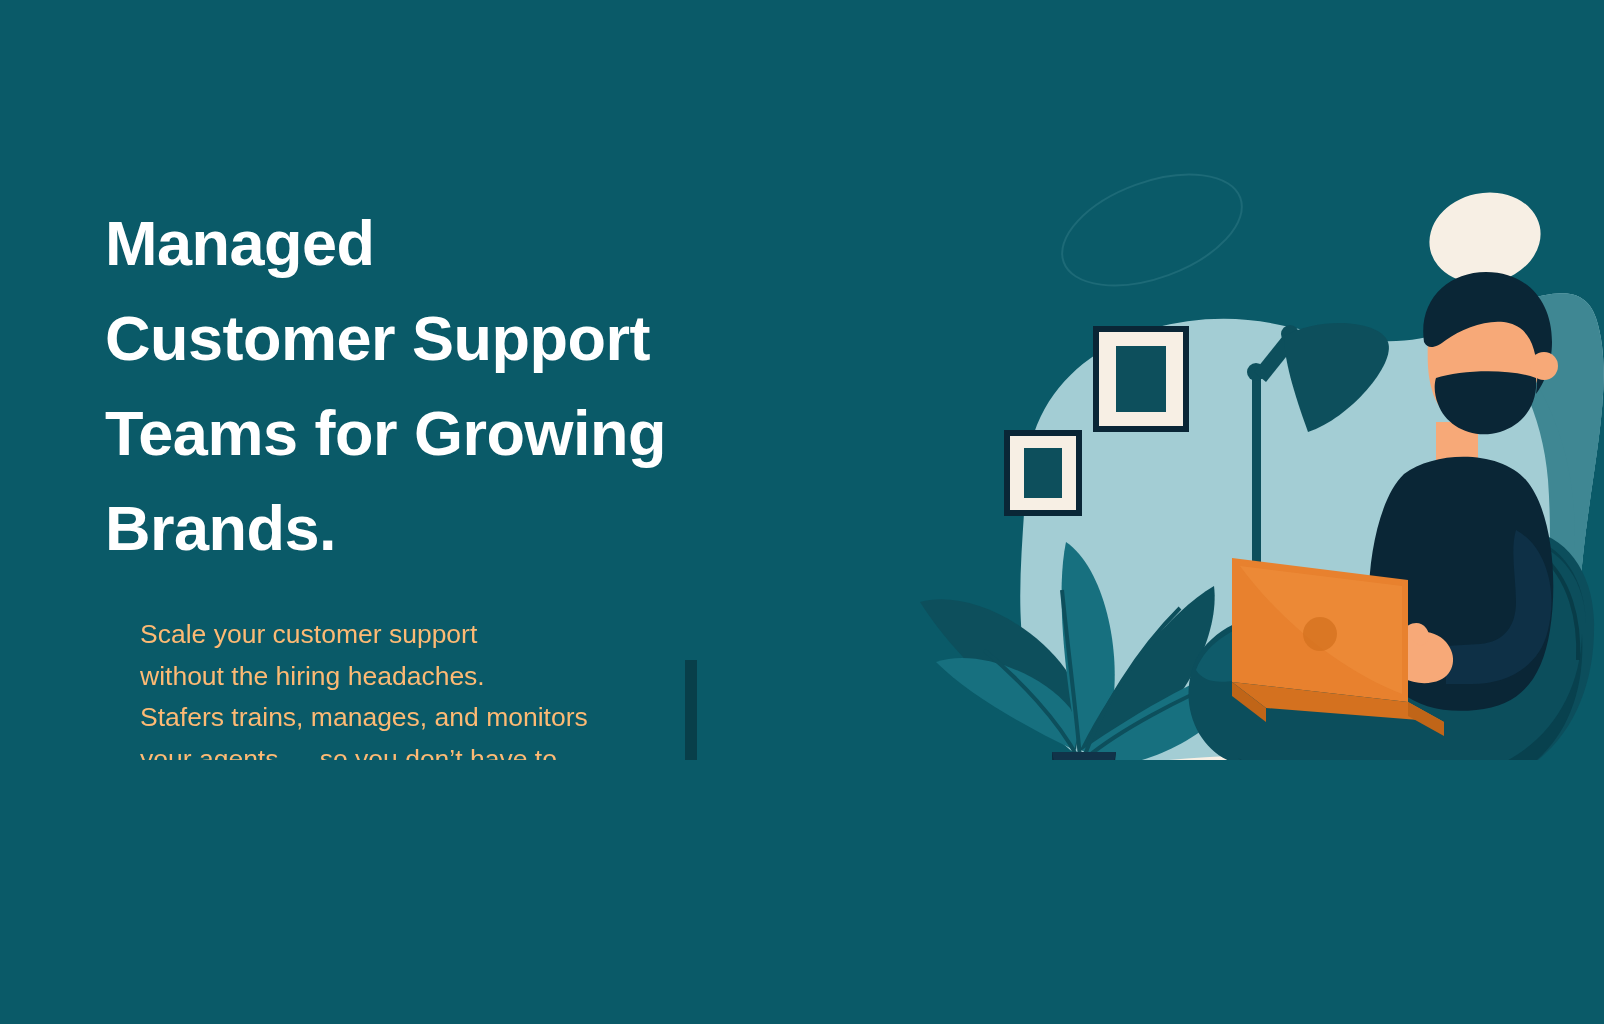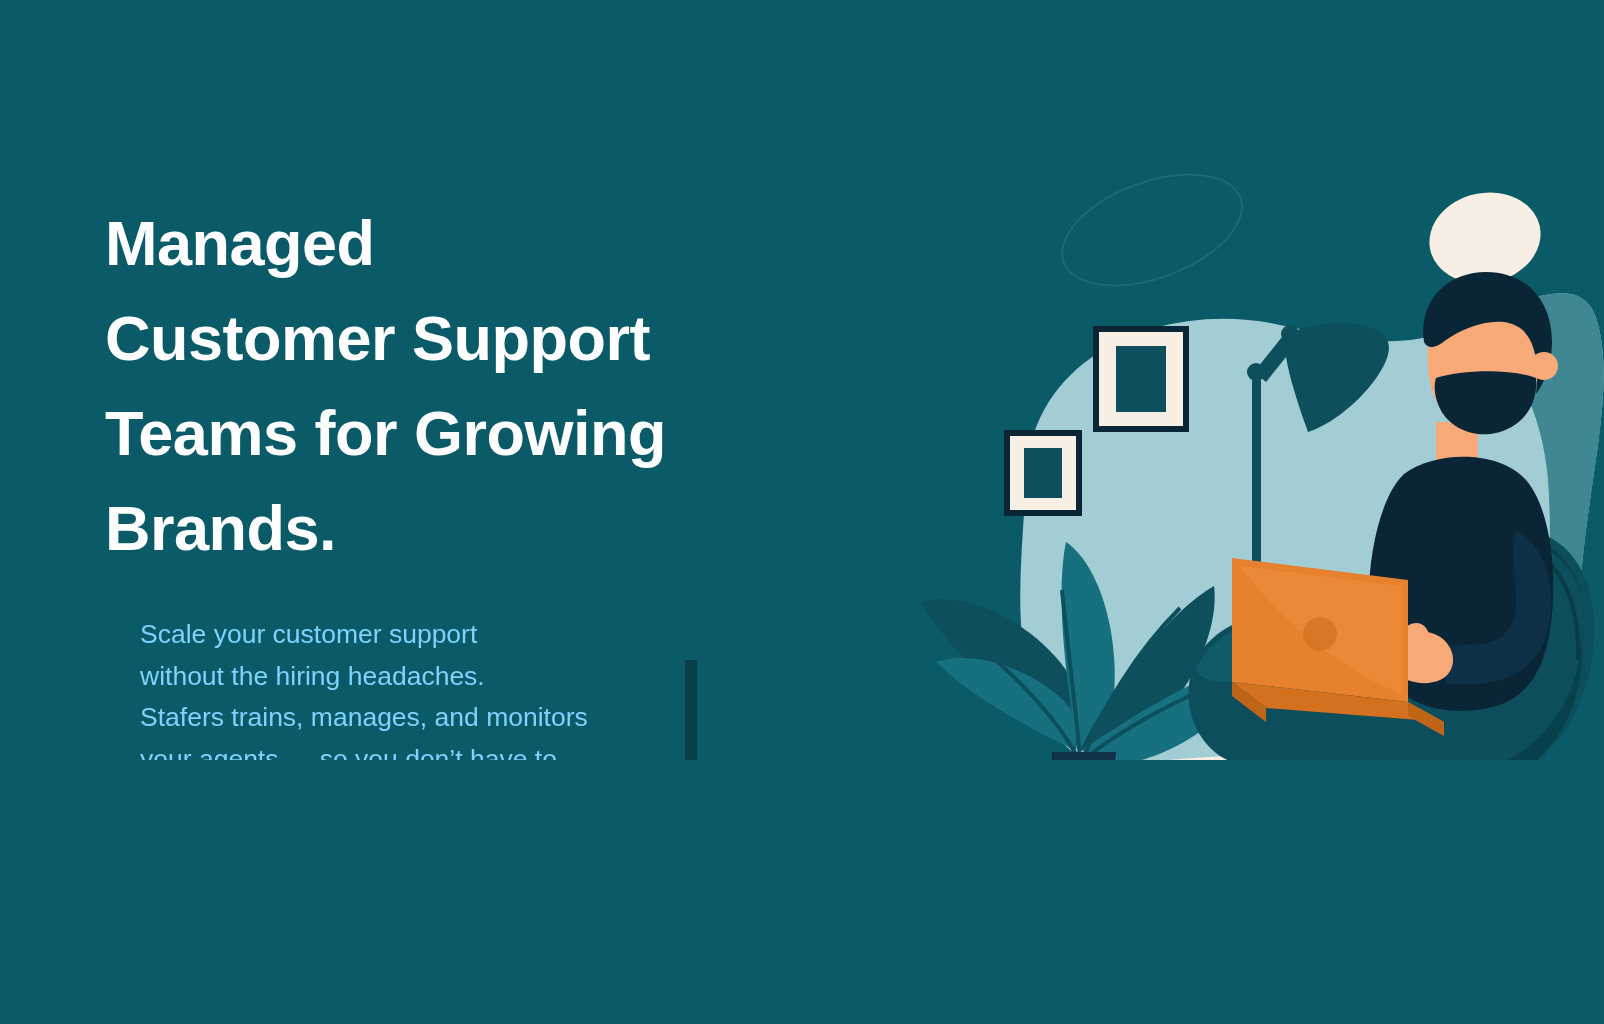--- a/index.html
+++ b/index.html
@@ -94,21 +94,21 @@
   <div id="copy-column">
     <h1 id="headline" style="color: rgb(255, 255, 255);">Managed
 Customer Support
 Teams for Growing
 Brands.</h1>
   </div>
 
   <div id="subtitle-block">
     <div id="frame-right-bar" style="background: rgb(8, 63, 74);"></div>
     <div id="frame-bottom-bar" style="background: rgb(8, 63, 74);"></div>
-    <p id="subtitle" style="color: #7dd3fc;">Scale your customer support
+    <p id="subtitle" style="color: #fdba74;">Scale your customer support
 without the hiring headaches.
 Stafers trains, manages, and monitors
 your agents — so you don’t have to.</p>
   </div>
 
   <div id="illustration">
     <svg viewBox="0 0 724 690" xmlns="http://www.w3.org/2000/svg">
       <defs>
         <clipPath id="blobClip">
           <path d="M146 330

